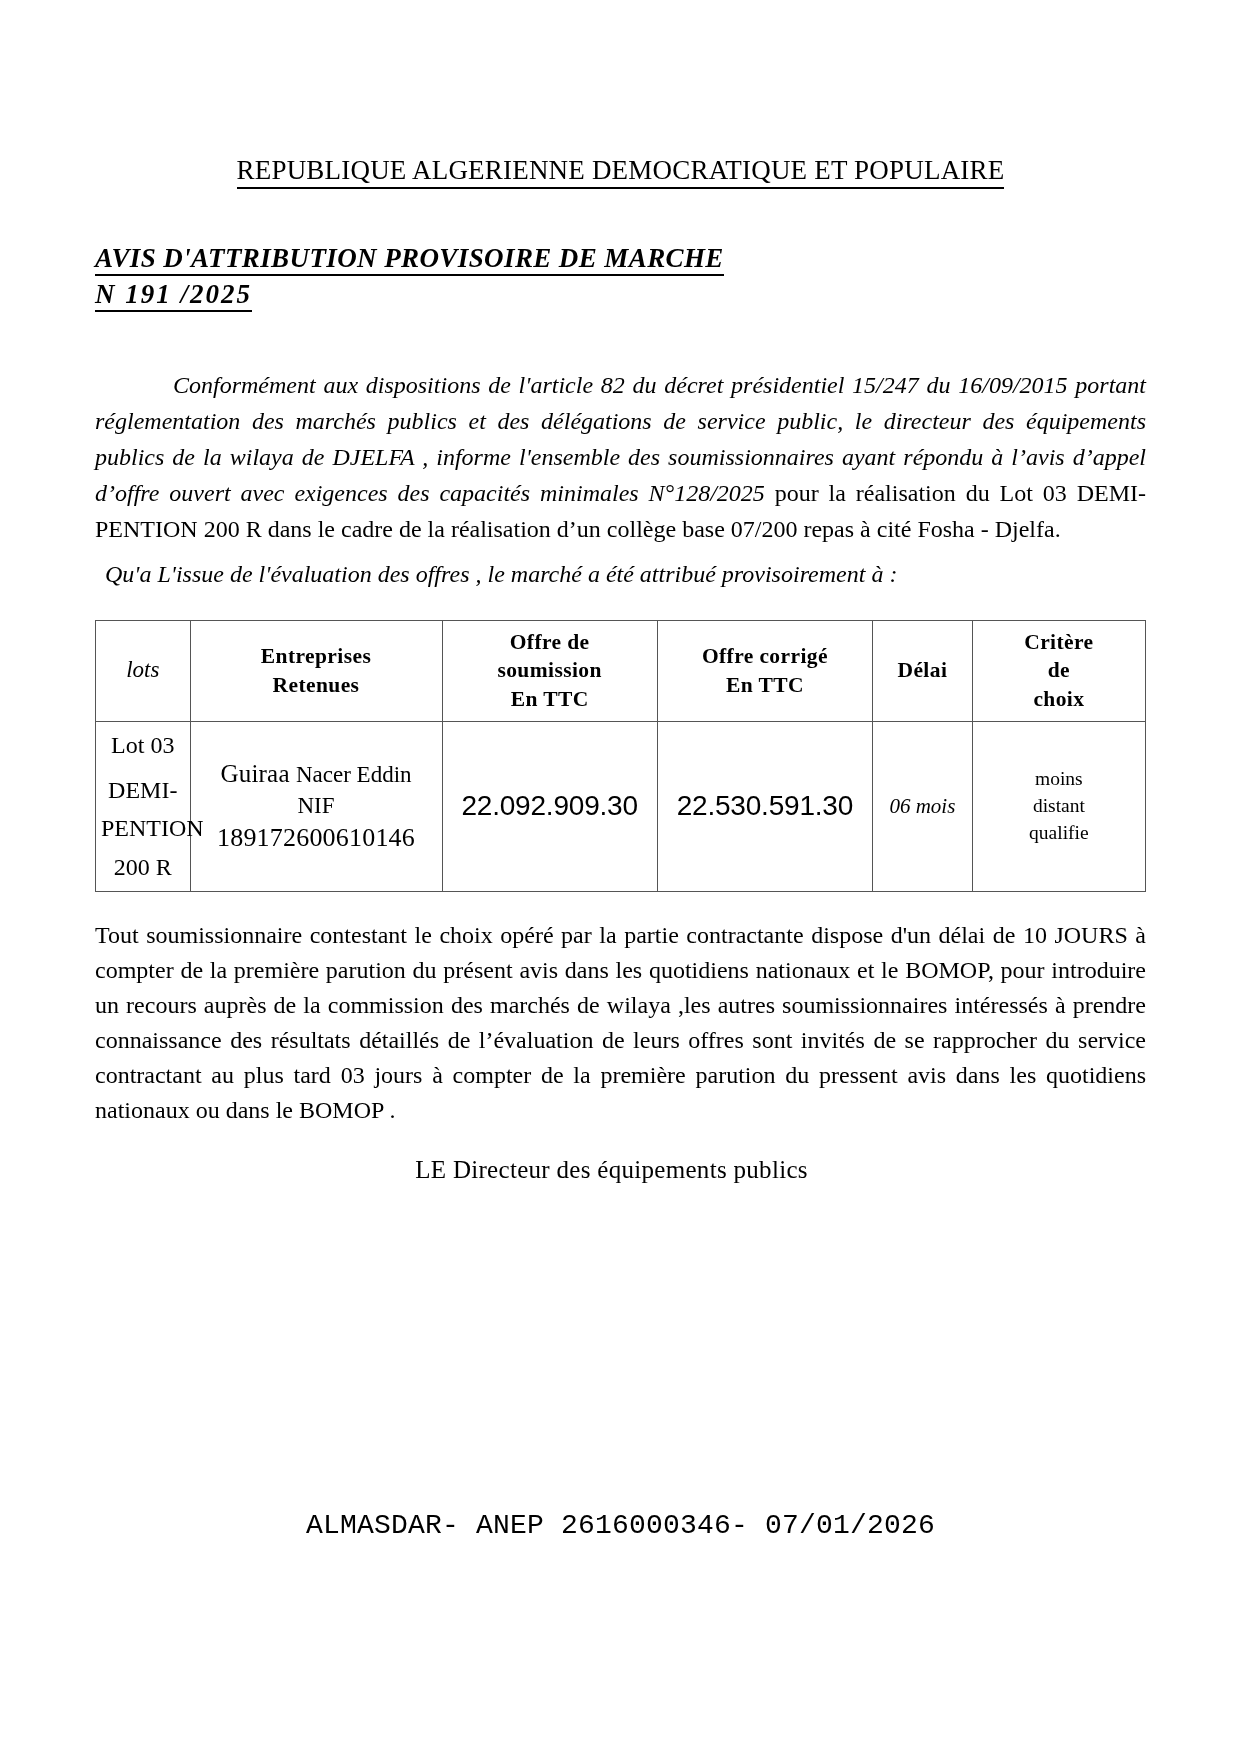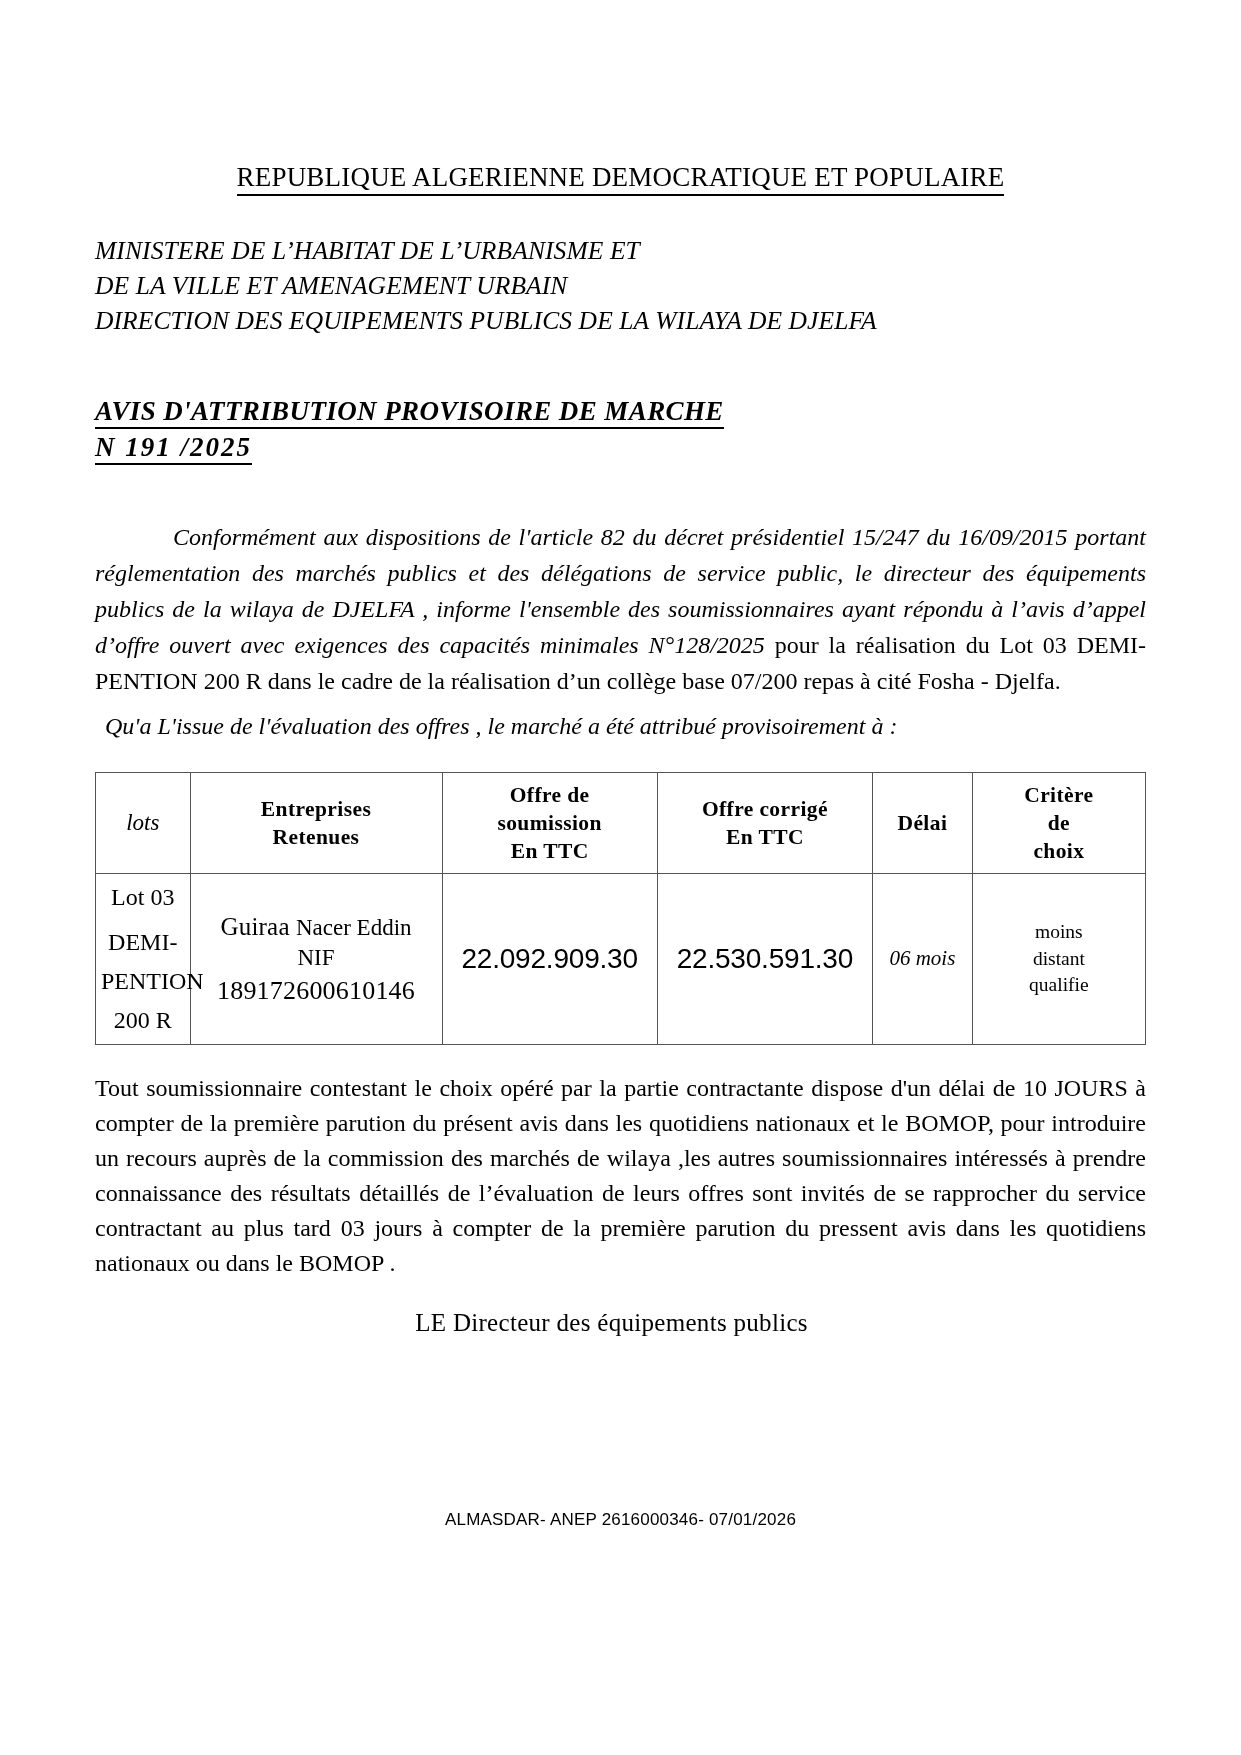--- a/index.html
+++ b/index.html
@@ -14,21 +14,21 @@
     font-family: "Liberation Serif", serif;
     color: #000000;
     -webkit-font-smoothing: antialiased;
   }
   .page {
     position: absolute;
     left: 0; top: 0;
     width: 1241px;
     height: 1755px;
     box-sizing: border-box;
-    padding: 7px 95px;
+    padding: 0 95px;
   }
 
   
   .national-header {
     text-align: center;
     font-family: "Liberation Serif", serif;
     font-size: 27px;
     letter-spacing: 0.2px;
     margin-top: 155px;
     white-space: nowrap;
@@ -217,39 +217,34 @@
     letter-spacing: 0.3px;
   }
 
   
   .anep {
     position: absolute;
     left: 0;
     right: 0;
     top: 1510px;
     text-align: center;
-    font-family: Liberation Sans, sans-serif;
-    font-size: 17px;
+    font-family: Liberation Mono, monospace;
+    font-size: 28px;
     letter-spacing: 0.2px;
   }
 </style>
 </head>
 <body>
 
 <div class="page">
 
   <div class="national-header">
     <span>REPUBLIQUE ALGERIENNE DEMOCRATIQUE ET POPULAIRE</span>
   </div>
 
-  <div class="ministry-block">
-    <span class="ln">MINISTERE DE L’HABITAT DE L’URBANISME ET</span>
-    <span class="ln"> DE LA VILLE  ET AMENAGEMENT URBAIN</span>
-    <span class="ln">DIRECTION DES EQUIPEMENTS PUBLICS DE LA  WILAYA DE DJELFA</span>
-  </div>
 
 
   <div class="doc-title">
     <span class="t-line"><span>AVIS D'ATTRIBUTION PROVISOIRE DE MARCHE</span></span>
     <span class="t-line t-num"><span>N    191   /2025</span></span>
   </div>
 
   <div class="body-para"><span class="indent"></span><span>Conformément aux dispositions de l'article 82 du décret présidentiel 15/247 du 16/09/2015 portant réglementation des marchés publics et des délégations de service public, le directeur des équipements publics de la wilaya de DJELFA , informe l'ensemble des soumissionnaires ayant répondu à l’avis d’appel d’offre ouvert avec exigences des capacités minimales  N°128/2025  </span><span class="roman">pour la réalisation  du Lot 03 DEMI-PENTION 200 R dans le cadre de la réalisation d’un  collège  base 07/200 repas à cité Fosha - Djelfa.</span></div>
 
   <div class="qua-line">Qu'a L'issue de l'évaluation des offres , le  marché a été attribué  provisoirement à  :</div>

